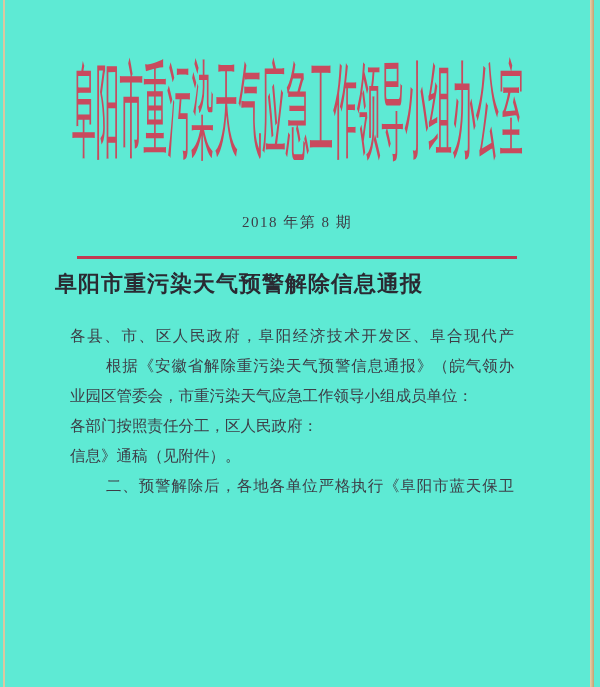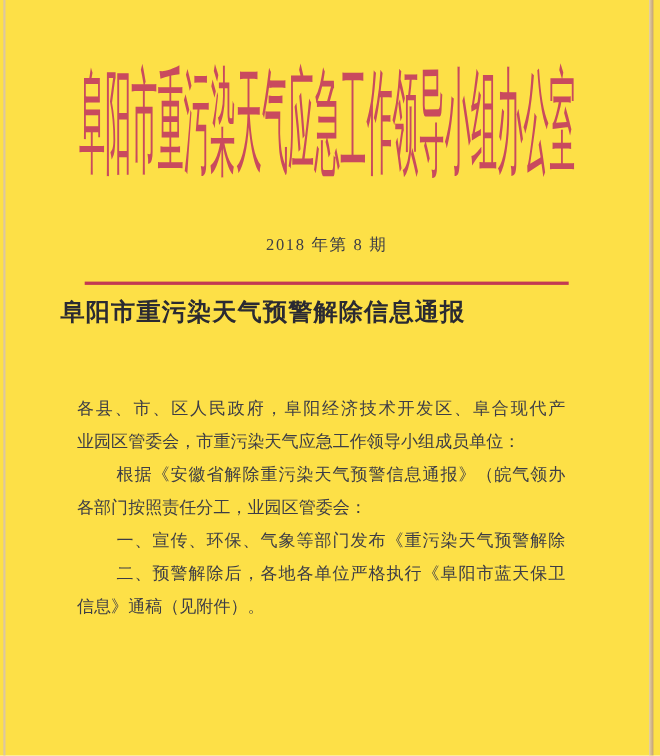--- a/index.html
+++ b/index.html
@@ -4,21 +4,21 @@
 <style>
   html, body {
     margin: 0;
     padding: 0;
     background: #ffffff;
   }
   .page {
     position: relative;
     width: 600px;
     height: 687px;
-    background: #fde047;
+    background: #5eead4;
     overflow: hidden;
     font-family: "Liberation Serif", "DejaVu Serif", serif;
   }
   
   .edge-left {
     position: absolute;
     left: 3px; top: 0; bottom: 0;
     width: 2px;
     background: var(--edge-tan-light, #dcc7a0);
   }
@@ -74,21 +74,20 @@
     letter-spacing: 1px;
     color: var(--title-text, #2a2a32);
   }
   
   .body-text {
     position: absolute;
     top: 321px; left: 70px;
     width: 444px;
     font-size: 15.5px;
     color: var(--body-text, #3d3d46);
-    margin-top: 36px;
   }
   .line {
     height: 30px;
     line-height: 30px;
     overflow: hidden;
   }
   .line.fill {
     text-align: justify;
     text-align-last: justify;
   }
@@ -109,21 +108,20 @@
   </div>
 
   <div class="issue-line">2018 年第 8 期</div>
 
   <div class="divider"></div>
 
   <div class="doc-title">阜阳市重污染天气预警解除信息通报</div>
 
   <div class="body-text">
     <div class="line fill">各县、市、区人民政府，阜阳经济技术开发区、阜合现代产</div>
+    <div class="line fill indent">根据《安徽省解除重污染天气预警信息通报》（皖气领办</div>
     <div class="line">业园区管委会，市重污染天气应急工作领导小组成员单位：</div>
-    <div class="line fill indent">根据《安徽省解除重污染天气预警信息通报》（皖气领办</div>
-    <div class="line">各部门按照责任分工，业园区管委会：</div>
-    <div class="line fill indent">一、宣传、环保、气象等部门发布《重污染天气预警解除</div>
+    <div class="line">各部门按照责任分工，区人民政府：</div>
+    <div class="line">信息》通稿（见附件）。</div>
     <div class="line fill indent">二、预警解除后，各地各单位严格执行《阜阳市蓝天保卫</div>
-    <div class="line">信息》通稿（见附件）。</div>
   </div>
 
 </div>
 
 </body></html>

